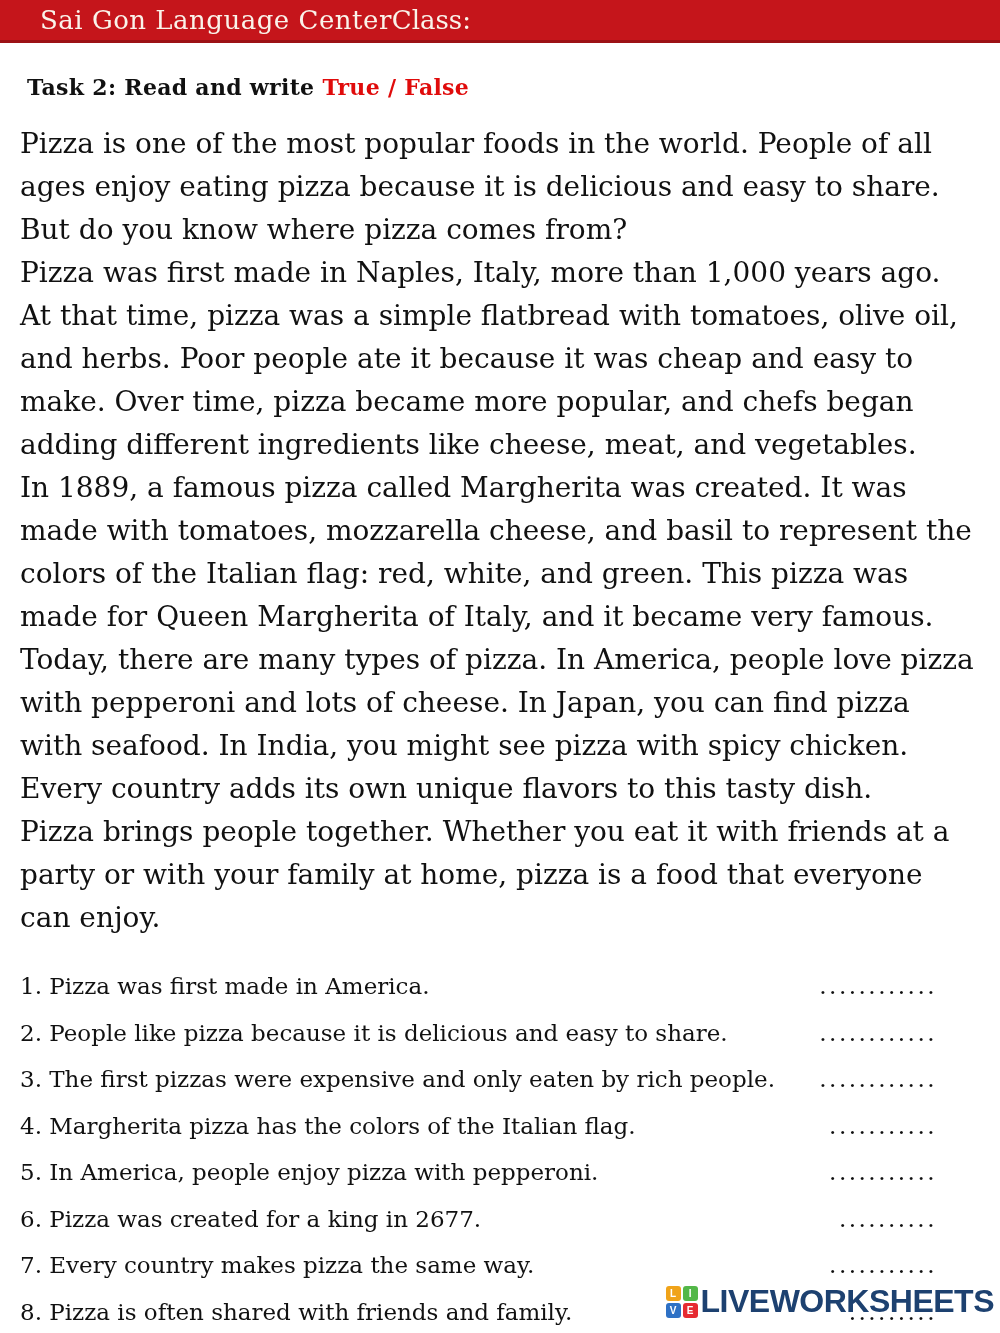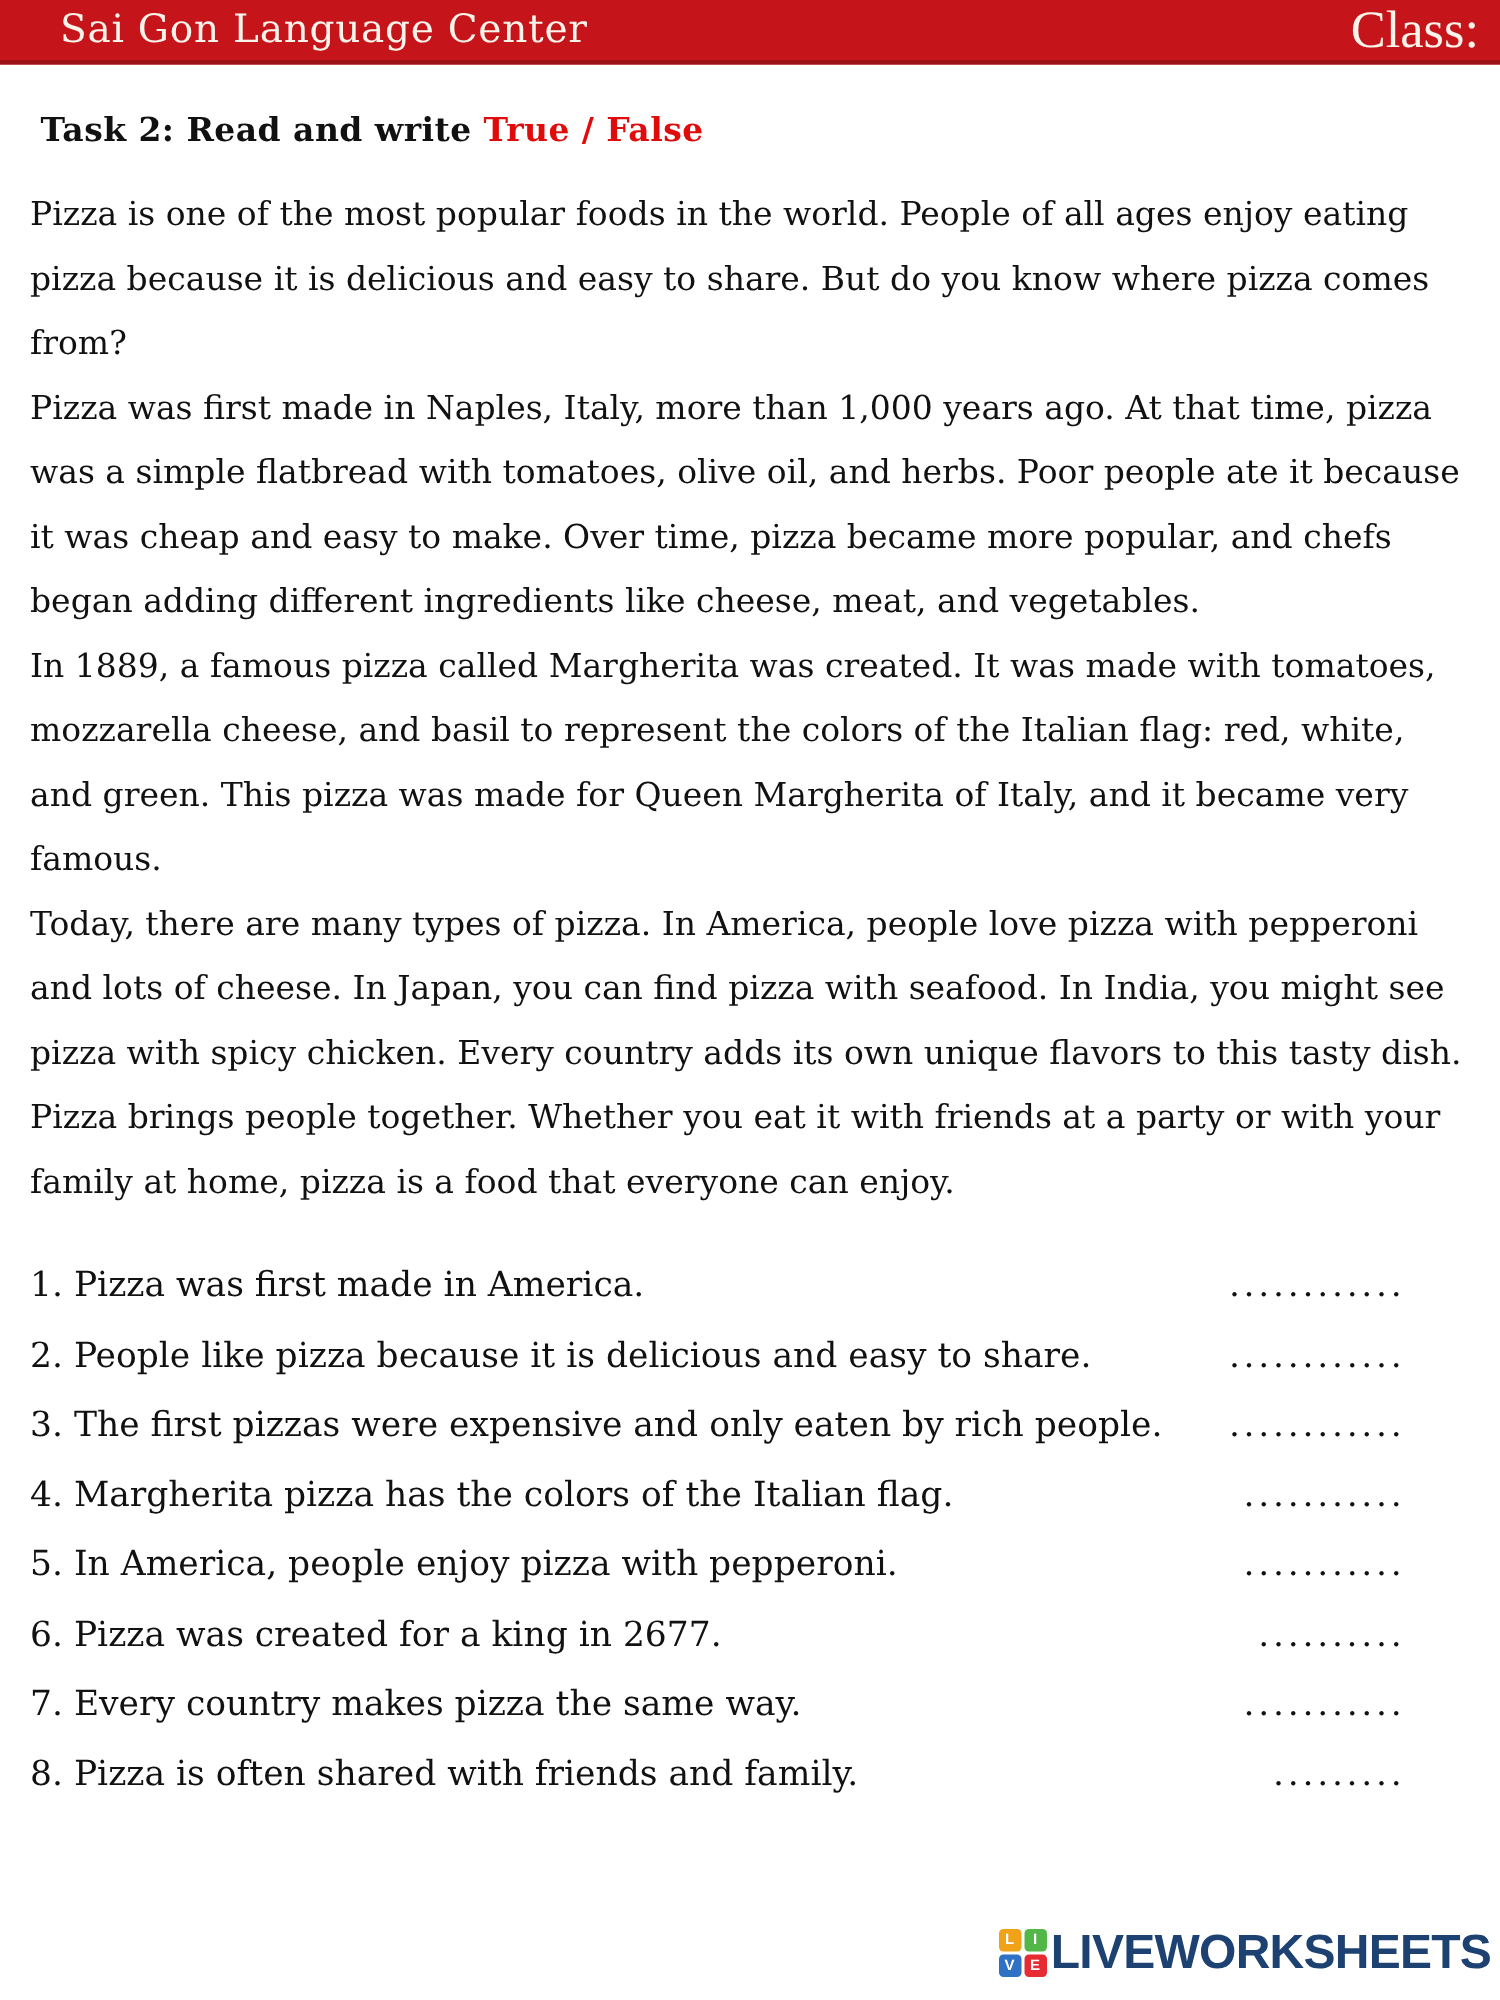--- a/index.html
+++ b/index.html
@@ -14,48 +14,47 @@
   }
 
   
   .banner {
     width: 100%;
     height: 43px;
     background: #c5151b;
     border-bottom: 3px solid #9c1115;
     display: flex;
     align-items: center;
-    justify-content: space-between;
+    justify-content: flex-start;
     padding: 0 14px 0 40px;
   }
   .banner .title {
     color: #faf3ea;
     font-size: 26px;
     letter-spacing: 0.5px;
   }
   .banner .class-label {
     color: #faf3ea;
-    font-size: 35px;
-    font-family: Liberation Serif, serif;
+    font-size: 26px;
   }
 
   
   .task-heading {
     margin: 31px 0 16px 27px;
     font-size: 22px;
     font-weight: bold;
     letter-spacing: 0.3px;
   }
   .task-heading .hl { color: #e00b0b; }
 
   
   .passage {
     margin-top: 22px;
     padding: 0 22px 0 20px;
-    font-size: 22px;
+    font-size: 28px;
     line-height: 43px;
   }
   .passage p { margin: 0; }
 
   
   .questions {
     margin-top: 24px;
     padding: 0 63px 0 20px;
   }
   .q-row {

